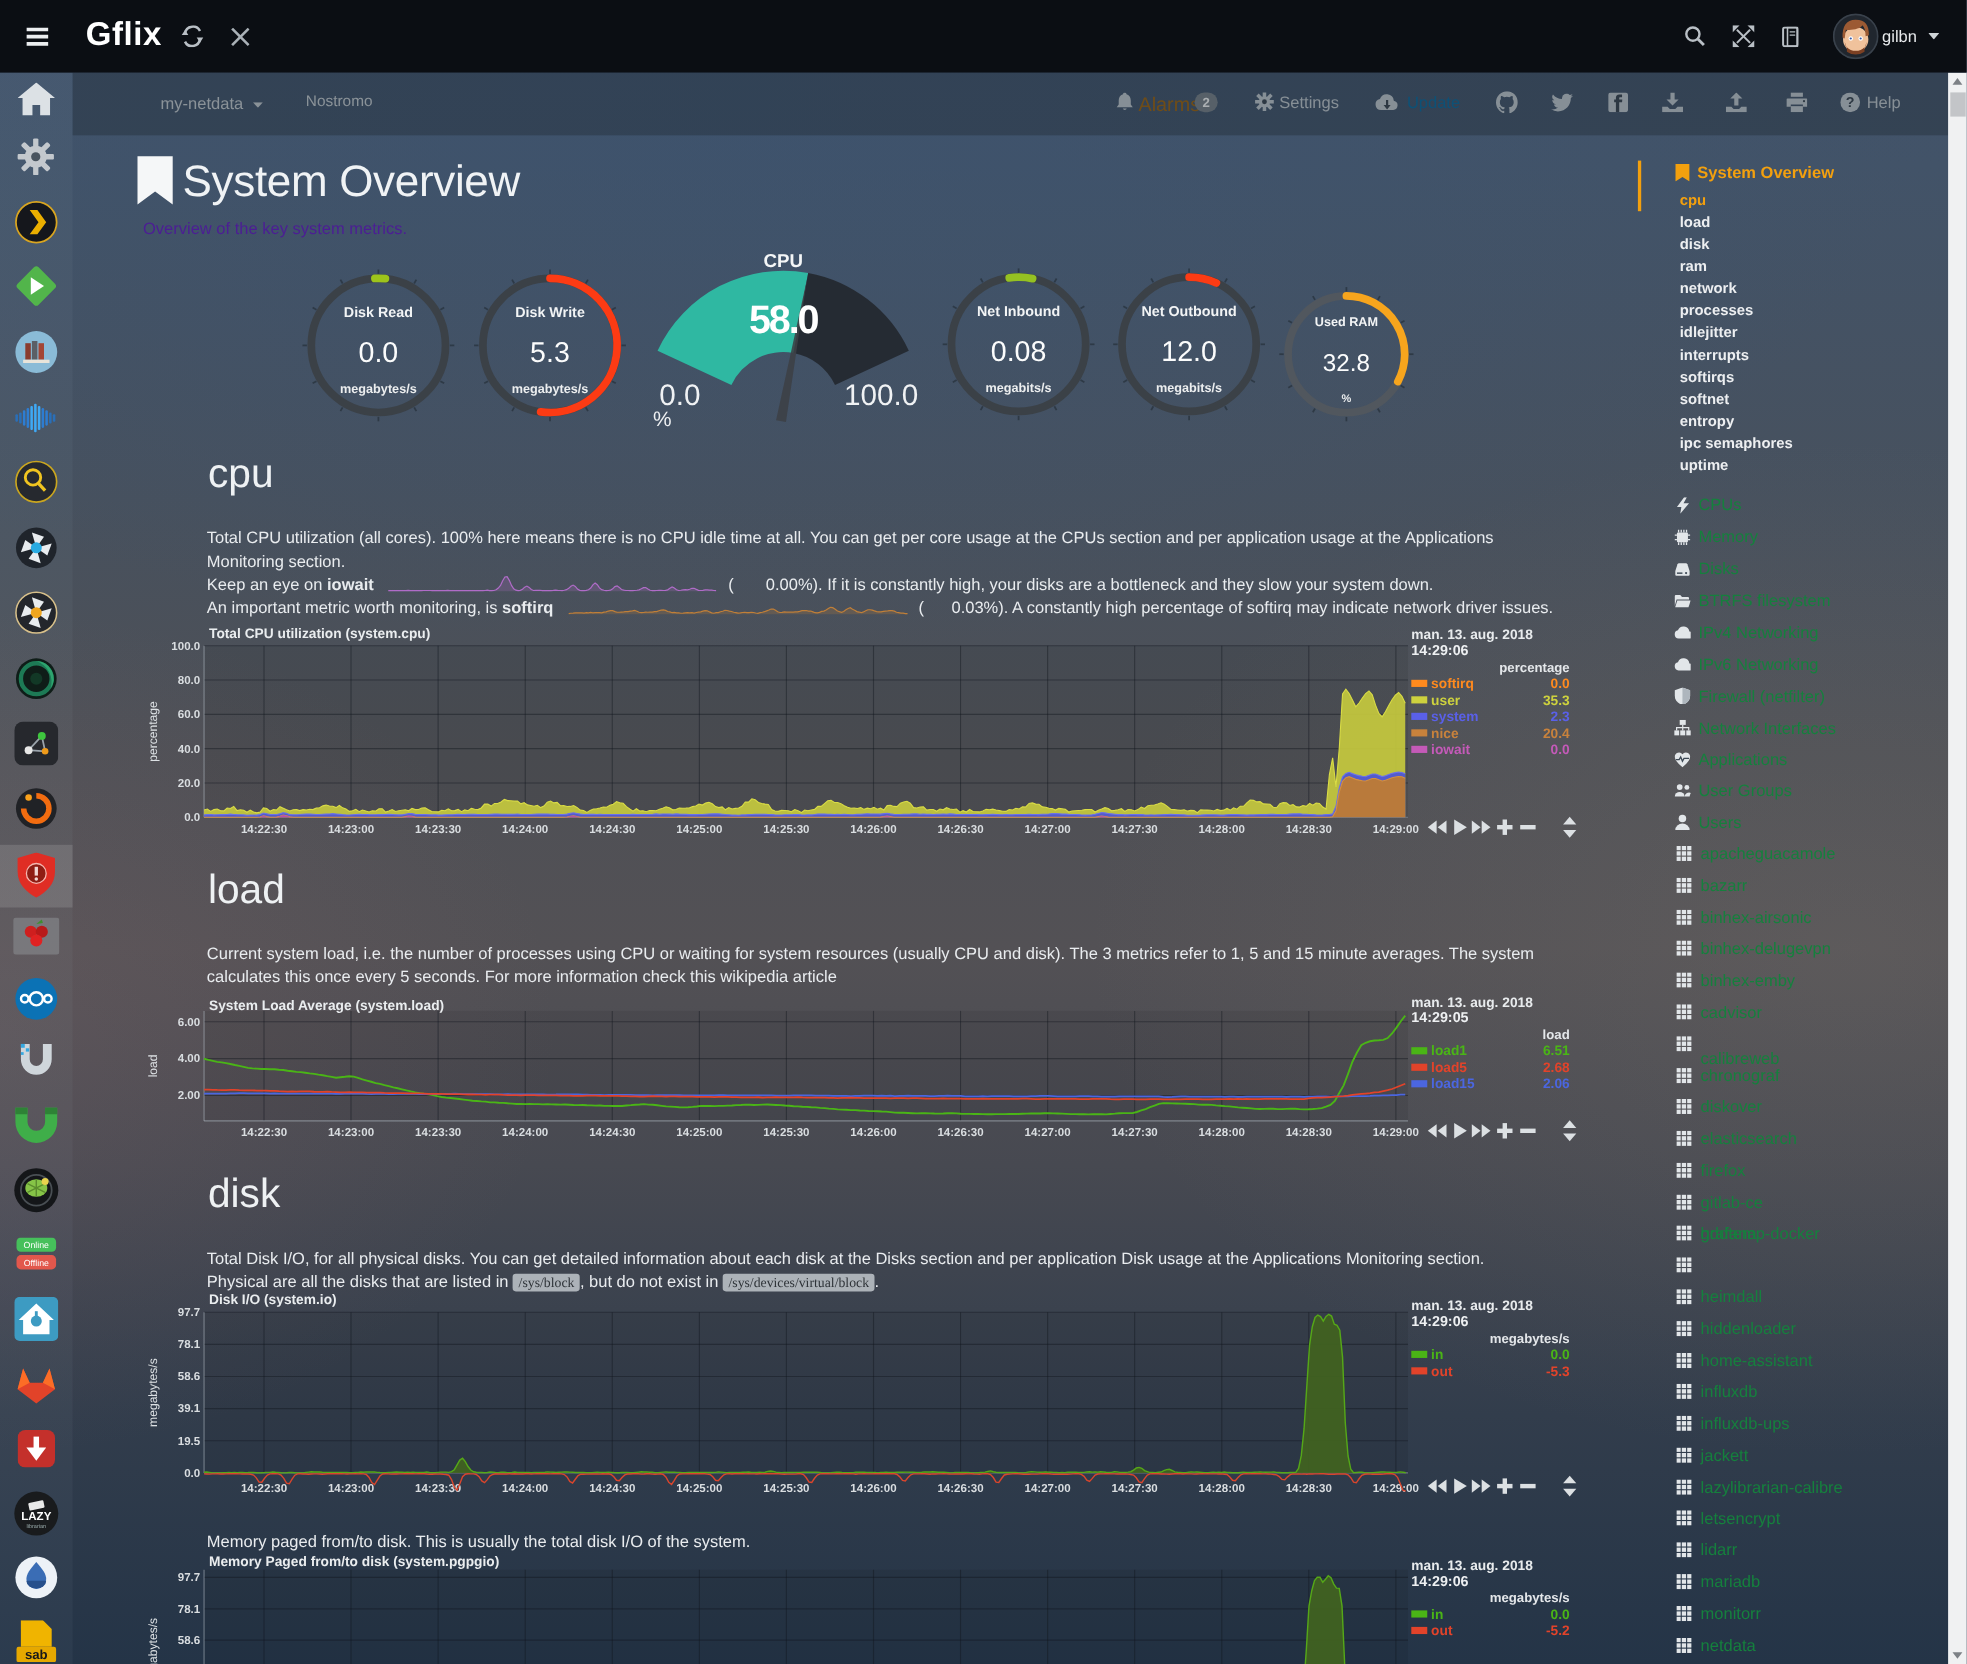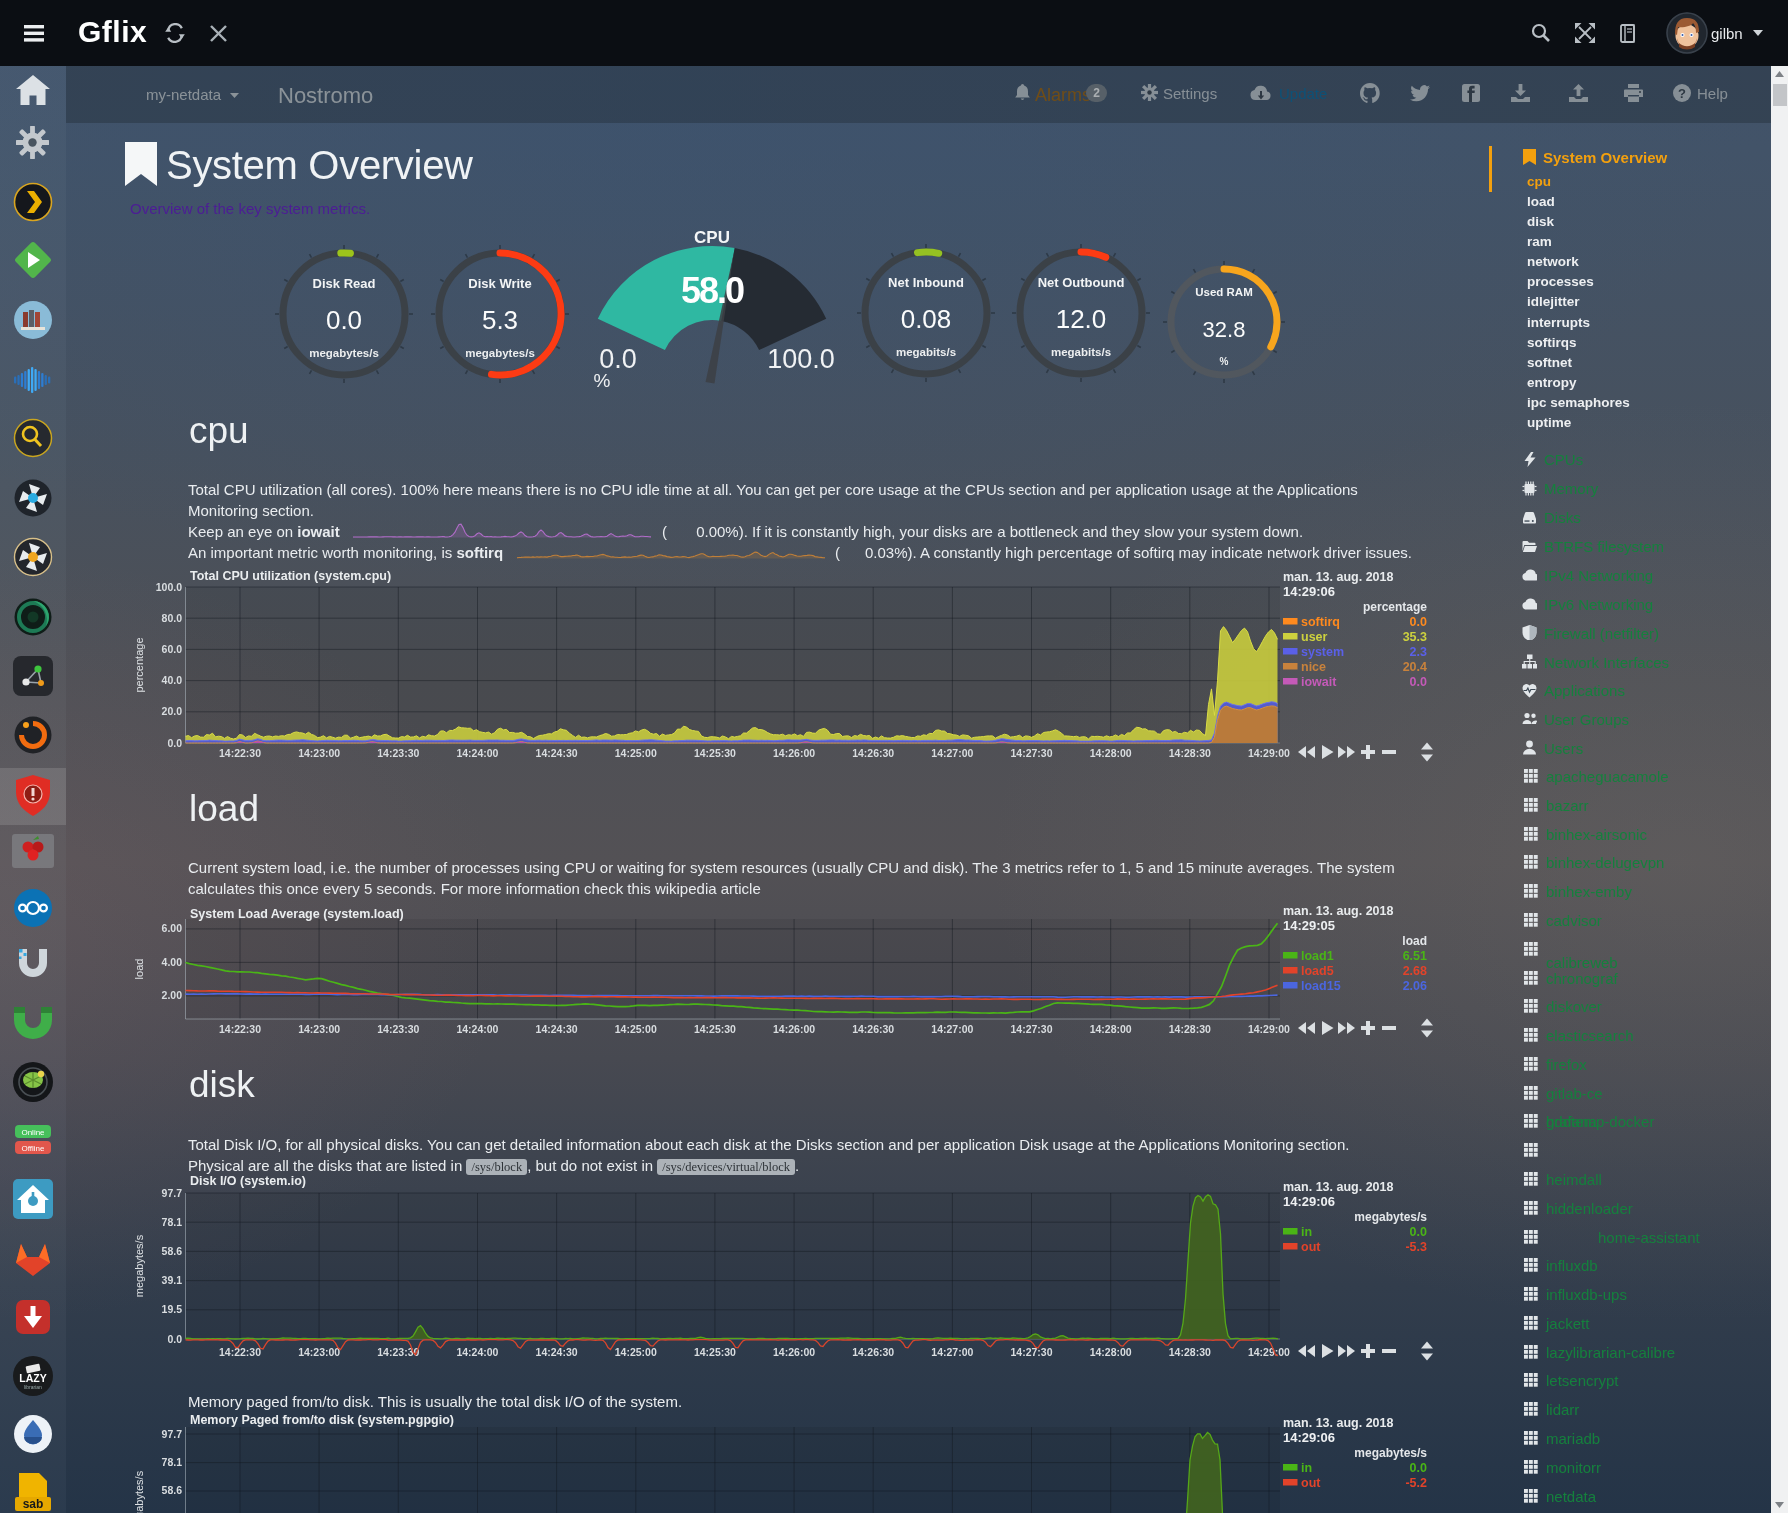--- a/index.html
+++ b/index.html
@@ -79,21 +79,21 @@
     <div style="position:absolute;left:1711px;top:25px;font-size:15px;color:#e8eaec">gilbn</div>
     <svg class="abs" style="left:1753px;top:30px" width="10" height="6">
       <path d="M0 0 h10 l-5 6 Z" fill="#cfd4d8"></path>
     </svg>
   </div>
 <div id="nav"></div>
 <div style="position:absolute;left:146px;top:86px;font-size:15px;color:#ccd2d7">my-netdata</div>
 <svg class="abs" style="left:230px;top:93px" width="9" height="5">
     <path d="M0 0 h9 l-4.5 5 Z" fill="#ccd2d7"></path>
   </svg>
-<div style="position:absolute;left:278px;top:83px;font-size:22px;color:#ccd2d7">Nostromo</div>
+<div style="position:absolute;left:278px;top:83px;font-size:14px;color:#ccd2d7">Nostromo</div>
 <svg class="abs" style="left:1014px;top:84px" width="17" height="18" viewBox="0 0 17 18">
     <path d="M8.5 0 a1.6 1.6 0 0 1 1.6 1.6 c2.9 .9 3.9 3.3 3.9 5.9 v3.6 l1.8 2.4 H1.2 L3 11.1 V7.5 c0 -2.6 1 -5 3.9 -5.9 A1.6 1.6 0 0 1 8.5 0 Z" fill="#c6cdd3"></path>
     <path d="M6.7 14.6 a1.9 1.9 0 0 0 3.6 0 Z" fill="#c6cdd3"></path>
   </svg>
 <div style="position:absolute;left:1035px;top:85px;font-size:18px;color:#a16207">Alarms</div>
 <div style="position:absolute;left:1086px;top:84px;width:21px;height:18px;border-radius:9px;background:#79828a;color:#fff;font-size:12px;font-weight:bold;text-align:center;line-height:18px">2</div>
 <svg class="abs" style="left:1141px;top:84px" width="17" height="17">
     <g fill="#c6cdd3">
       <rect x="6.9" y="-0.5" width="3.2" height="5.1" transform="rotate(0 8.5 8.5)"></rect>
       <rect x="6.9" y="-0.5" width="3.2" height="5.1" transform="rotate(45 8.5 8.5)"></rect>
@@ -619,21 +619,21 @@
     <rect x="0.0" y="0.0" width="3.9" height="3.9" fill="#e2e6e9"></rect>
     <rect x="4.9" y="0.0" width="3.9" height="3.9" fill="#e2e6e9"></rect>
     <rect x="9.8" y="0.0" width="3.9" height="3.9" fill="#e2e6e9"></rect>
     <rect x="0.0" y="4.9" width="3.9" height="3.9" fill="#e2e6e9"></rect>
     <rect x="4.9" y="4.9" width="3.9" height="3.9" fill="#e2e6e9"></rect>
     <rect x="9.8" y="4.9" width="3.9" height="3.9" fill="#e2e6e9"></rect>
     <rect x="0.0" y="9.8" width="3.9" height="3.9" fill="#e2e6e9"></rect>
     <rect x="4.9" y="9.8" width="3.9" height="3.9" fill="#e2e6e9"></rect>
     <rect x="9.8" y="9.8" width="3.9" height="3.9" fill="#e2e6e9"></rect>
   </svg>
-<div class="mit" style="left:1598px;top:1228.5px;z-index:4">home-assistant</div>
+<div class="mit" style="left:1546px;top:1228.5px;z-index:4">home-assistant</div>
 <svg class="abs" style="left:1524px;top:1258.3px;z-index:4" width="14" height="14" viewBox="0 0 14 14">
     <rect x="0.0" y="0.0" width="3.9" height="3.9" fill="#e2e6e9"></rect>
     <rect x="4.9" y="0.0" width="3.9" height="3.9" fill="#e2e6e9"></rect>
     <rect x="9.8" y="0.0" width="3.9" height="3.9" fill="#e2e6e9"></rect>
     <rect x="0.0" y="4.9" width="3.9" height="3.9" fill="#e2e6e9"></rect>
     <rect x="4.9" y="4.9" width="3.9" height="3.9" fill="#e2e6e9"></rect>
     <rect x="9.8" y="4.9" width="3.9" height="3.9" fill="#e2e6e9"></rect>
     <rect x="0.0" y="9.8" width="3.9" height="3.9" fill="#e2e6e9"></rect>
     <rect x="4.9" y="9.8" width="3.9" height="3.9" fill="#e2e6e9"></rect>
     <rect x="9.8" y="9.8" width="3.9" height="3.9" fill="#e2e6e9"></rect>

